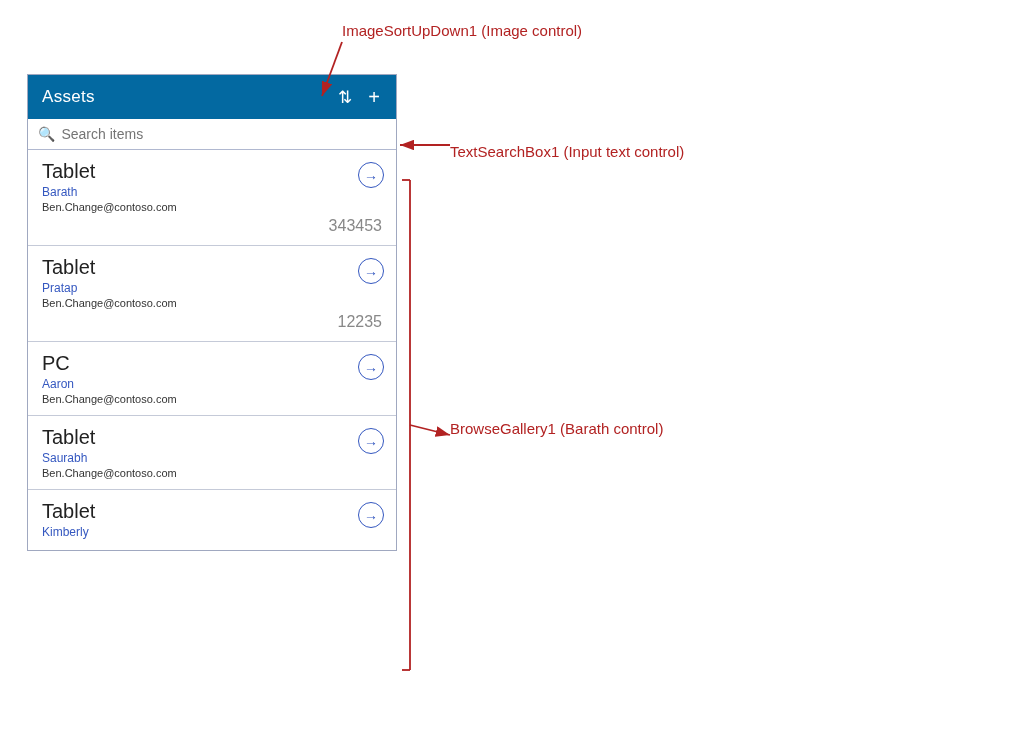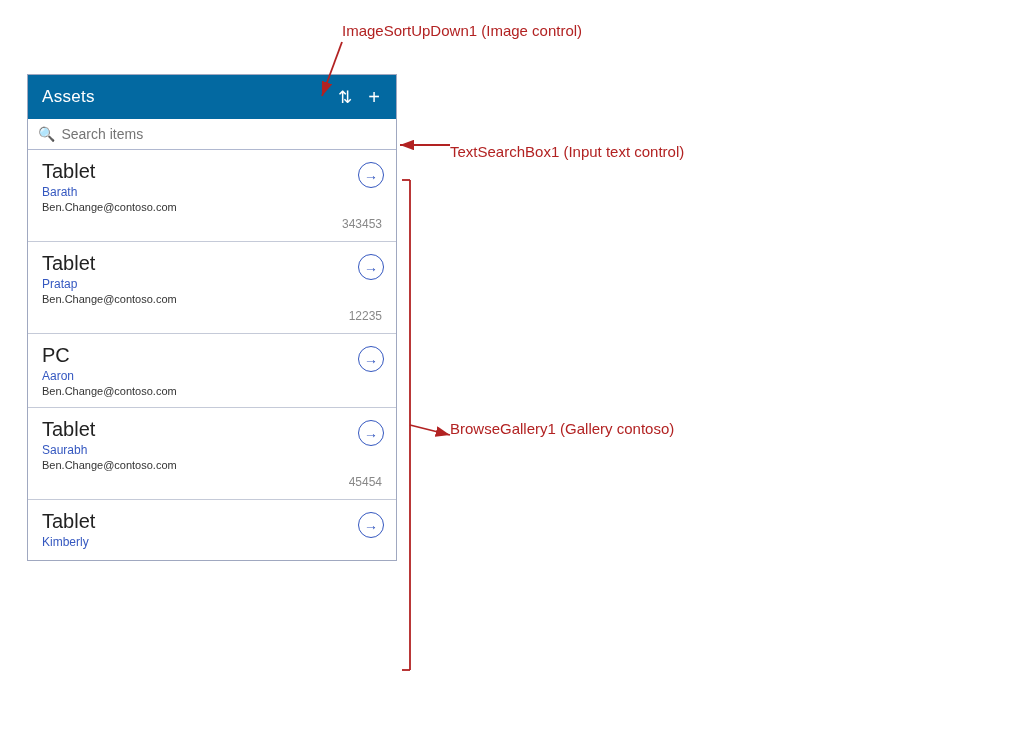--- a/index.html
+++ b/index.html
@@ -109,21 +109,21 @@
       cursor: pointer;
     }
 
     .item-email {
       font-size: 11px;
       color: #333;
       margin-bottom: 4px;
     }
 
     .item-number {
-      font-size: 12px;
+      font-size: 16px;
       color: #888;
       text-align: right;
       padding-bottom: 4px;
     }
 
     .item-arrow {
       position: absolute;
       right: 12px;
       top: 12px;
       width: 26px;
@@ -215,37 +215,36 @@
         <div class="item-title">PC</div>
         <div class="item-name">Aaron</div>
         <div class="item-email">Ben.Change@contoso.com</div>
         <div class="item-arrow">→</div>
       </div>
 
       <div class="gallery-item">
         <div class="item-title">Tablet</div>
         <div class="item-name">Saurabh</div>
         <div class="item-email">Ben.Change@contoso.com</div>
-        <div class="item-number">45454</div>
         <div class="item-arrow">→</div>
       </div>
 
       <div class="gallery-item" style="border-bottom: none; min-height: 60px;">
         <div class="item-title">Tablet</div>
         <div class="item-name">Kimberly</div>
         <div class="item-arrow">→</div>
       </div>
     </div>
   </div>
 
   <div class="annotation" style="left: 342px; top: 22px;">ImageSortUpDown1 (Image control)</div>
 
   <div class="annotation" style="left: 450px; top: 143px;">TextSearchBox1 (Input text control)</div>
 
-  <div class="annotation" style="left: 450px; top: 420px;">BrowseGallery1 (Gallery contoso)</div>
+  <div class="annotation" style="left: 450px; top: 420px;">BrowseGallery1 (Barath control)</div>
 
   <svg class="arrows-svg">
 
     <defs>
       <marker id="arrowhead-red" markerWidth="8" markerHeight="6" refX="8" refY="3" orient="auto">
         <polygon points="0 0, 8 3, 0 6" fill="#b22222"></polygon>
       </marker>
     </defs>
 
     <line x1="342" y1="42" x2="322" y2="96" stroke="#b22222" stroke-width="1.8" marker-end="url(#arrowhead-red)"></line>

